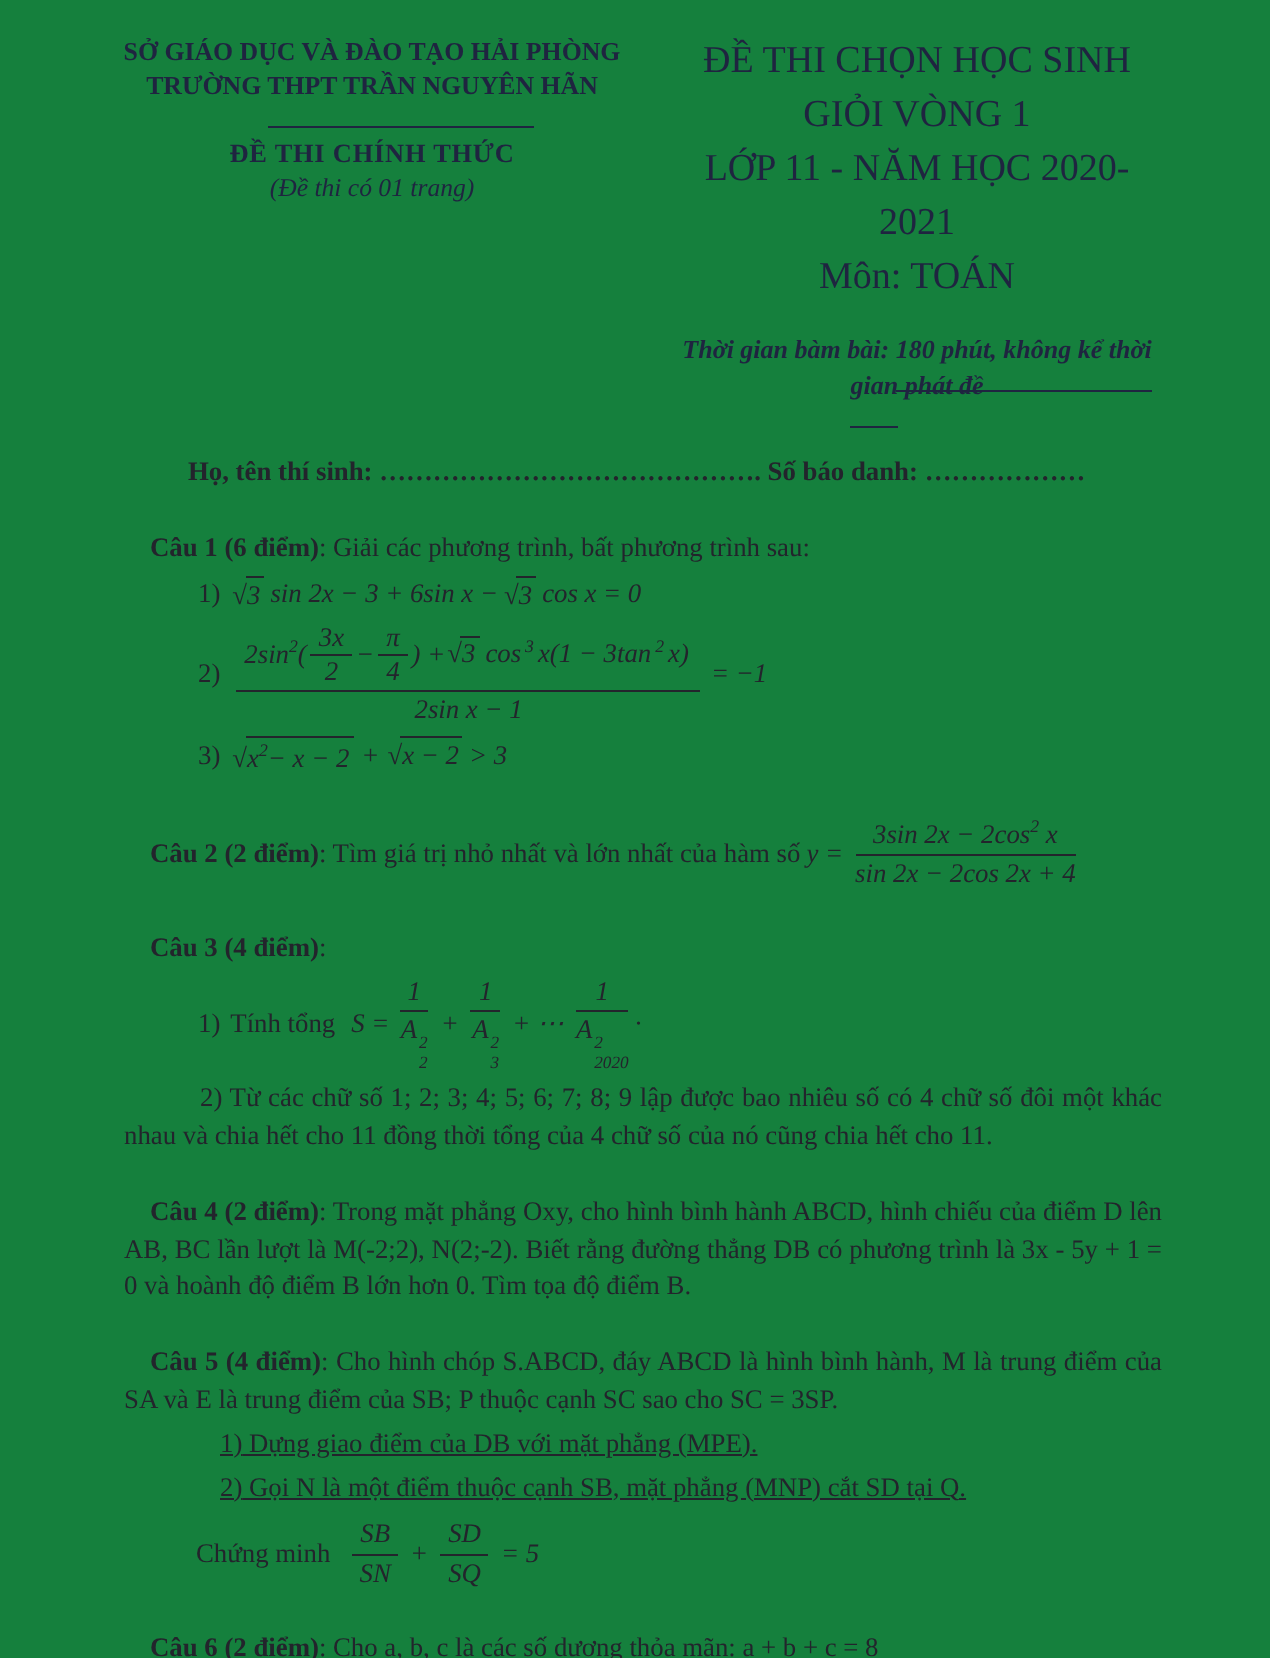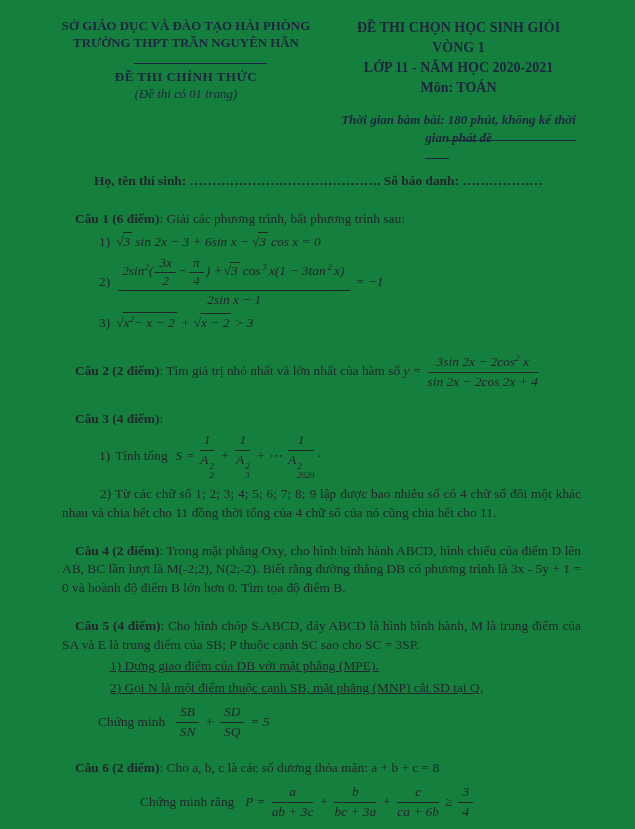--- a/index.html
+++ b/index.html
@@ -10,21 +10,21 @@
     font-family:"Liberation Serif","DejaVu Serif",serif;
     font-size:13.4px; color:var(--ink,#23242c); line-height:1.4;
   }
   
   .header { display:flex; margin-left:-26px; color:var(--header-ink,#1f2440); }
   .hl { width:300px; text-align:center; }
   .hr { flex:1; text-align:center; }
   .h-b { font-weight:bold; font-size:12.9px; line-height:1.35; }
   .official { margin-top:15px; font-size:13.2px; letter-spacing:.4px; }
   .pagenote { font-style:italic; font-weight:normal; font-size:12.8px; line-height:1.3; }
-  .hr .title { font-weight:bold; font-size:14px; line-height:1.42; }
+  .hr .title { font-weight:normal; font-size:19px; line-height:1.42; }
   .timeline { margin-top:13px; font-style:italic; font-weight:bold; font-size:13px; }
   .ul { border-bottom:1.4px solid currentColor; padding-bottom:13px; }
   
   .candidate { margin:25px 0 0 32px; font-weight:bold; white-space:nowrap; }
   
   .q { margin-top:19px; }
   .para { margin:0; text-align:justify; text-indent:13px; }
   .para b, .qnum { font-weight:bold; }
   .eqline { display:flex; align-items:center; margin:4px 0 0 37px; font-style:italic; }
   .eqline .lbl { font-style:normal; margin-right:5px; }

